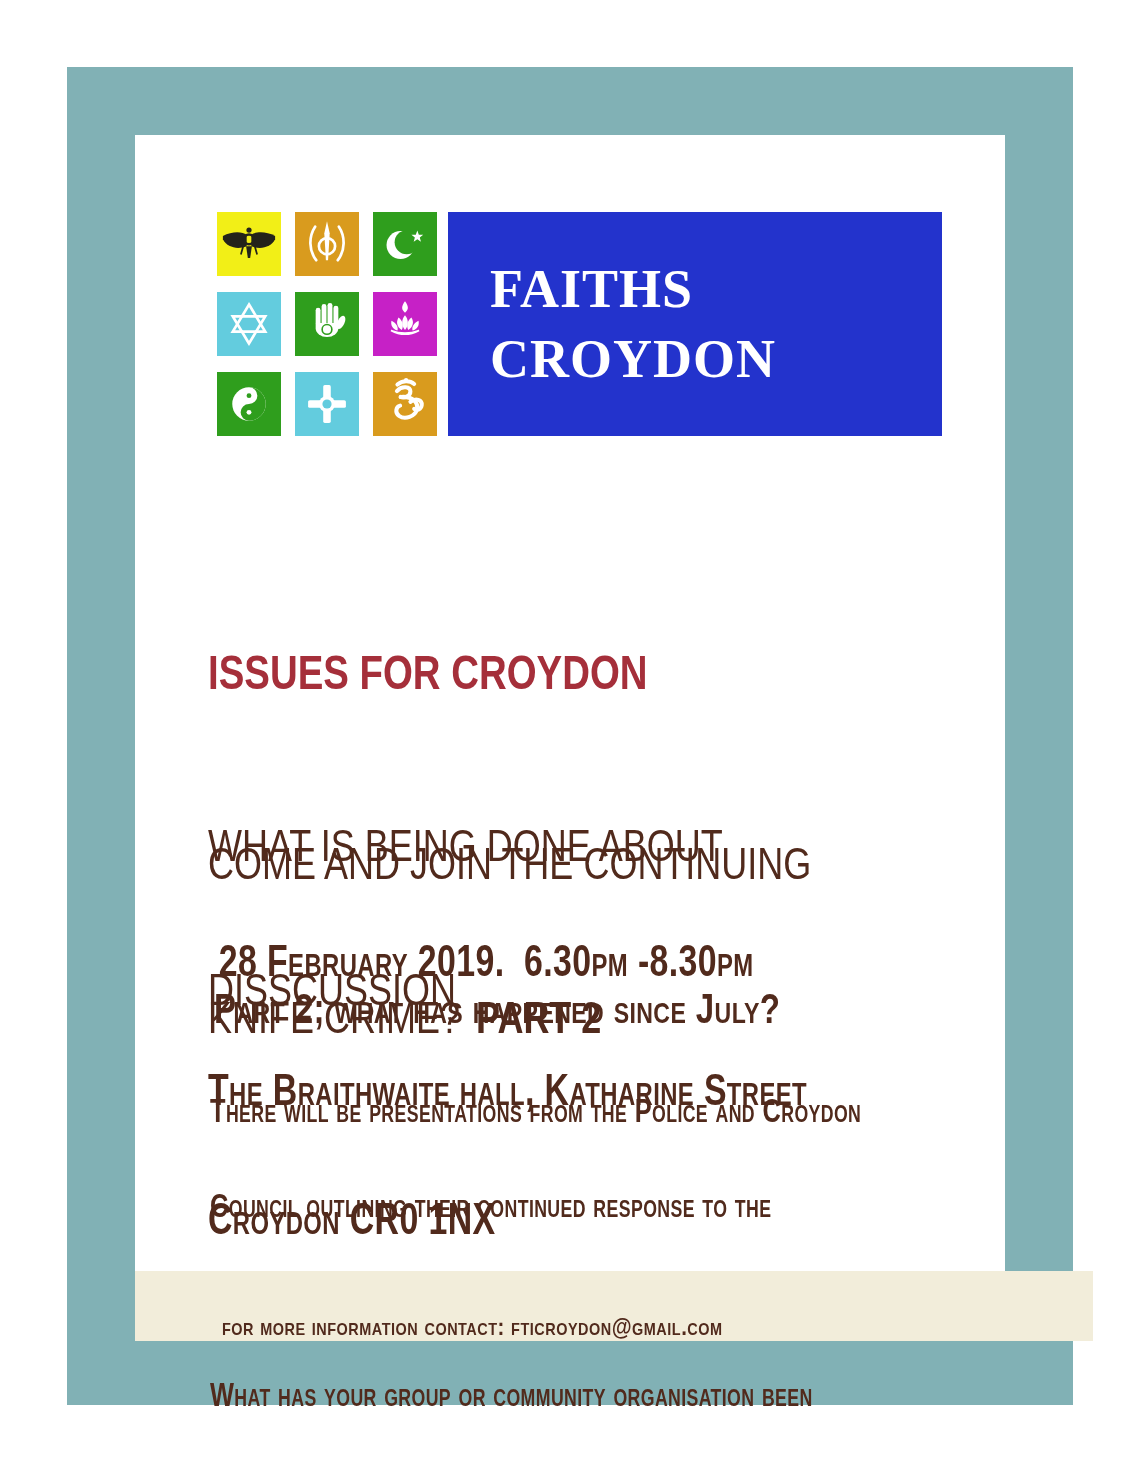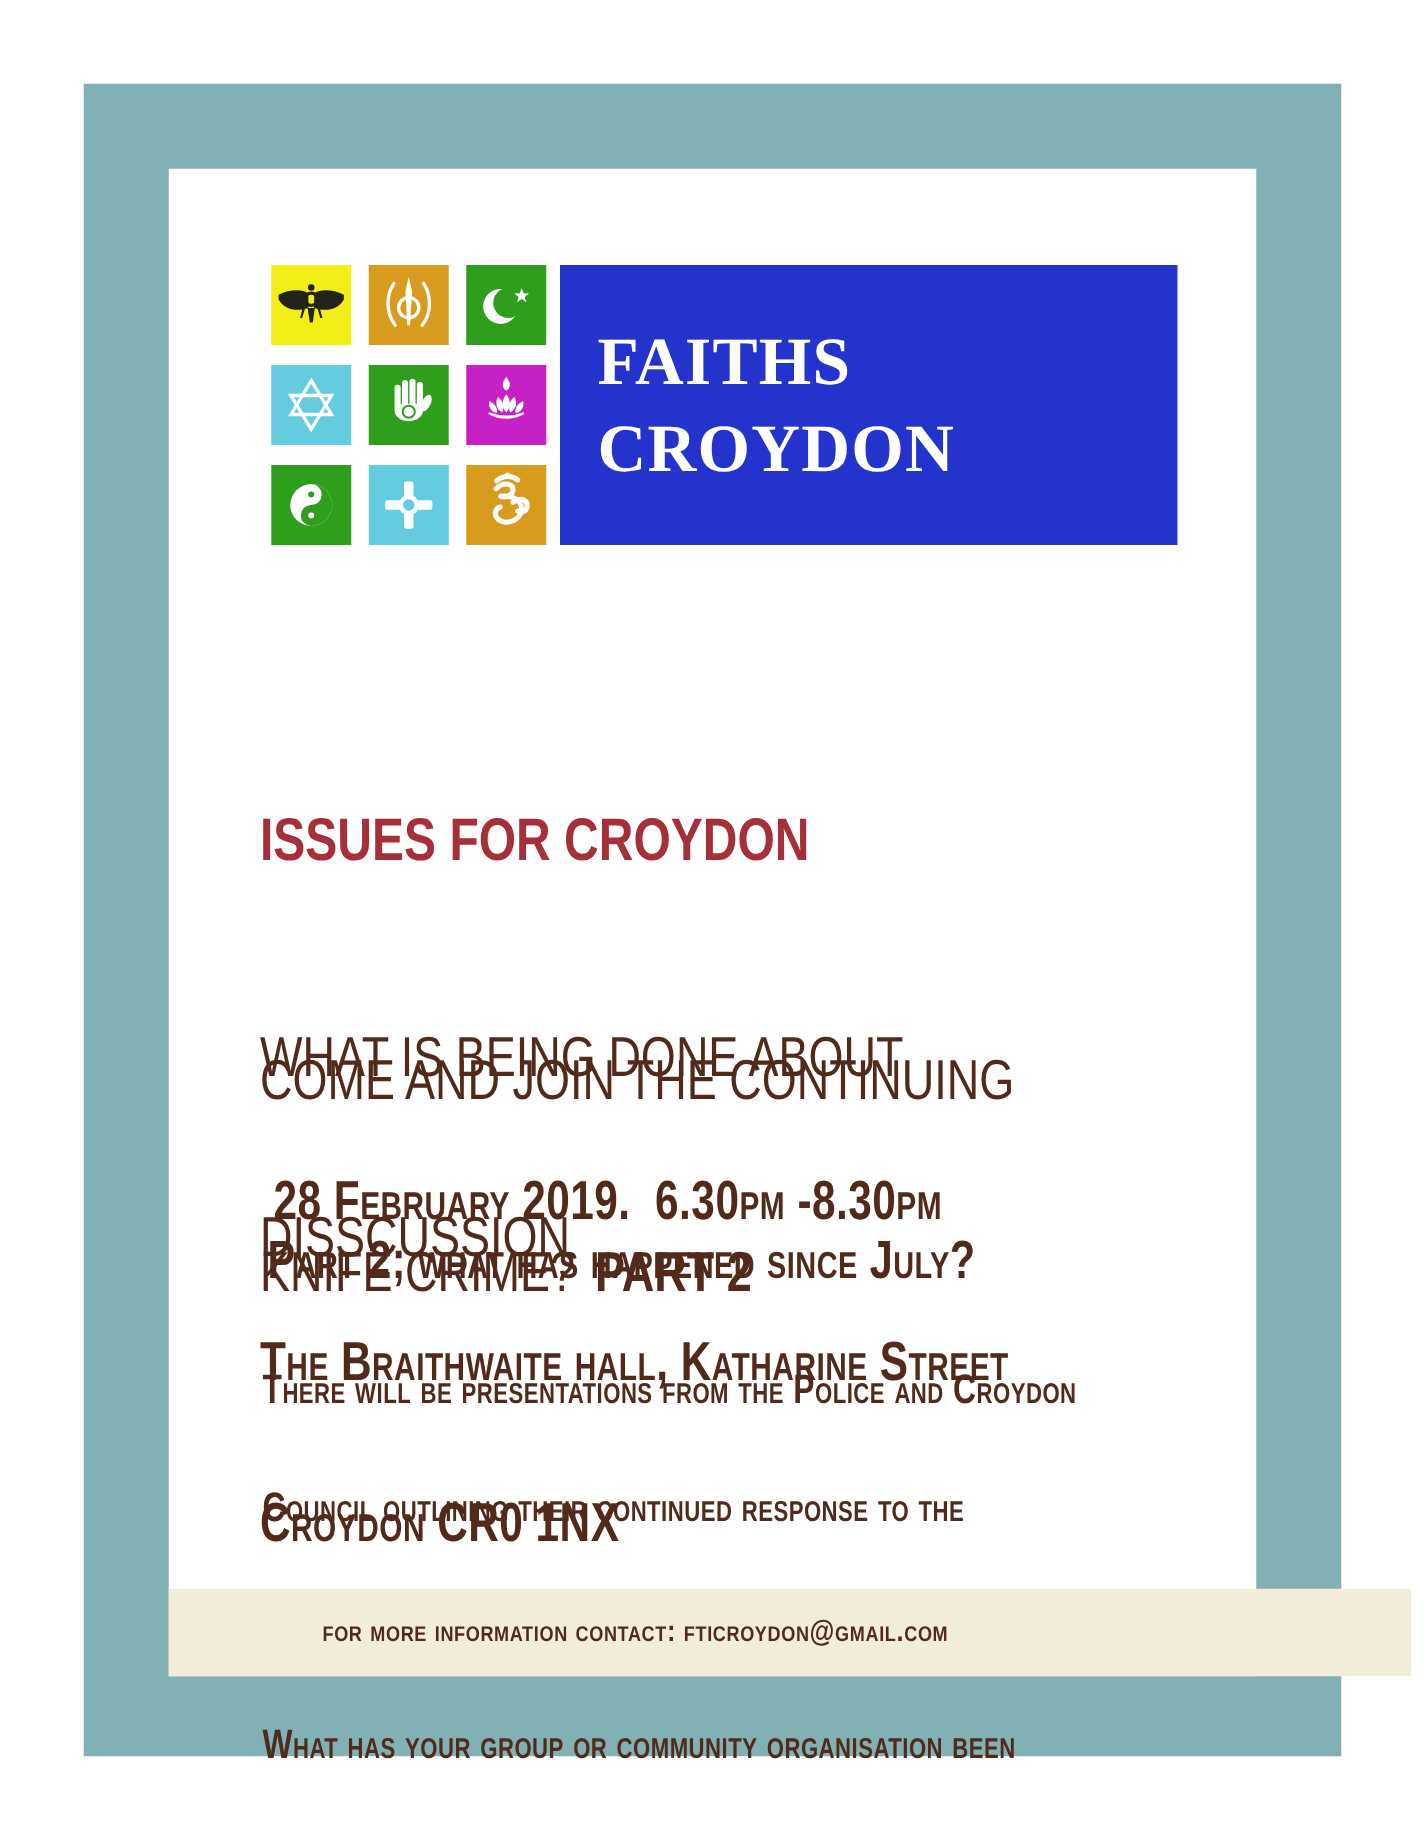--- a/index.html
+++ b/index.html
@@ -9,21 +9,21 @@
   }
   .frame{position:absolute;left:67px;top:67px;width:1006px;height:1338px;}
   .page{position:absolute;left:135px;top:135px;width:870px;height:1206px;background:#ffffff;}
 
   
   .tiles{position:absolute;left:82px;top:77px;display:grid;
          grid-template-columns:repeat(3,64px);grid-auto-rows:64px;column-gap:14px;row-gap:16px;}
   .tile{width:64px;height:64px;display:flex;align-items:center;justify-content:center;}
   .tile svg{display:block;}
   .banner{position:absolute;left:313px;top:77px;width:494px;height:224px;
-          display:flex;flex-direction:column;justify-content:center;padding-left:30px;box-sizing:border-box;}
+          display:flex;flex-direction:column;justify-content:center;padding-left:42px;box-sizing:border-box;}
   .banner-line{font-family:"Liberation Serif","DejaVu Serif",serif;font-weight:700;
                font-size:54px;line-height:70px;color:#ffffff;letter-spacing:1px;white-space:pre;}
 
   
   .txt{position:absolute;color:#512a1c;white-space:pre;}
   .condensed{transform:scaleX(0.80);transform-origin:0 0;}
   .condensed-more{transform:scaleX(0.77);transform-origin:0 0;}
   .sc{font-variant:small-caps;letter-spacing:0.5px;}
 
   .title-block{left:73px;top:394px;line-height:57.5px;font-size:45px;}
@@ -35,21 +35,21 @@
   .invite{left:73px;top:624px;font-size:45px;font-weight:400;line-height:42px;}
 
   .when-where{left:73px;top:718px;font-size:44px;font-weight:700;line-height:43px;}
   .indent{padding-left:14px;}
 
   .p2head{left:79px;top:851px;font-size:43px;font-weight:700;line-height:45px;}
 
   .paras{left:75px;top:897px;font-size:33px;font-weight:700;line-height:31.5px;}
 
   .footer-band{position:absolute;left:0;top:1136px;width:958px;height:70px;
-               display:flex;align-items:center;padding-left:36px;}
+               display:flex;align-items:flex-end;}
   .footer-text{margin-left:87px;font-size:24px;font-weight:700;color:#512a1c;
                font-variant:small-caps;letter-spacing:0.6px;white-space:pre;
                transform:scaleX(0.85);transform-origin:0 50%;}
 </style>
 </head>
 <body>
 
 <div class="poster">
   <div class="frame" style="background-color: rgb(129, 177, 181);"></div>
 

